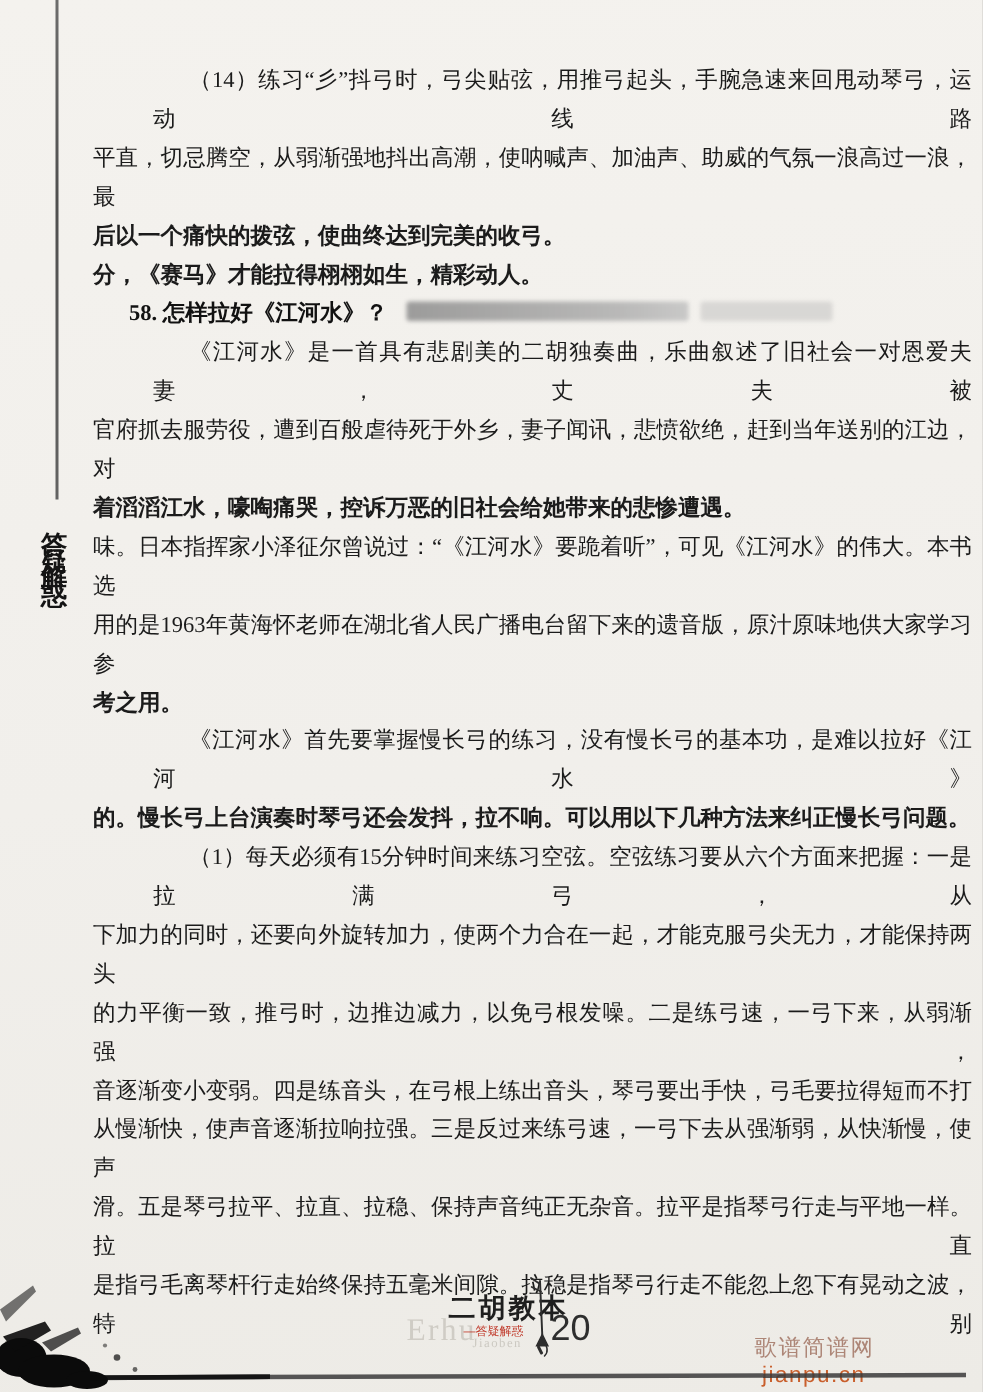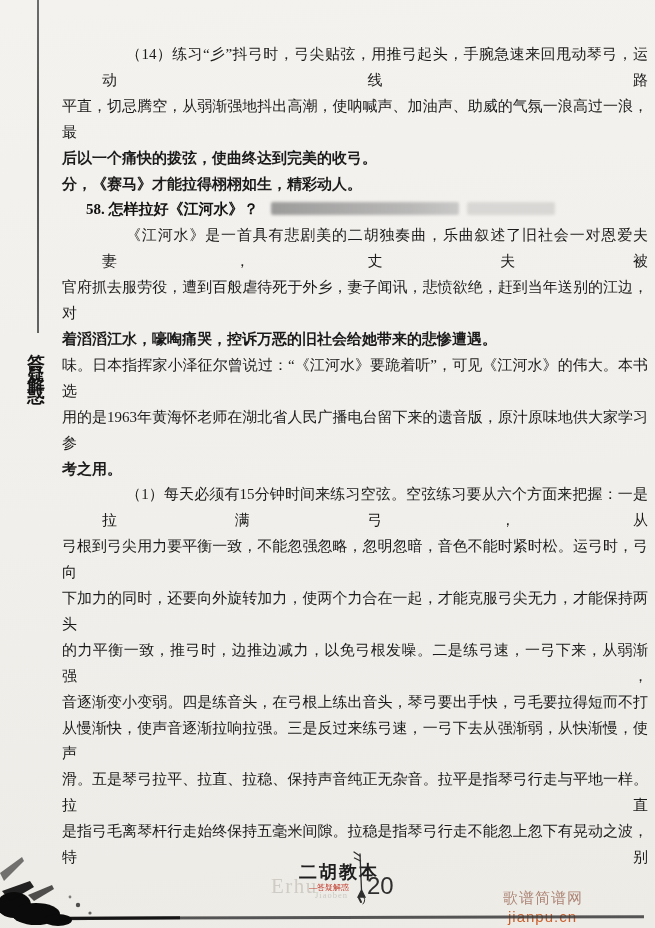--- a/index.html
+++ b/index.html
@@ -72,22 +72,25 @@
         <div class="line first">《江河水》是一首具有悲剧美的二胡独奏曲，乐曲叙述了旧社会一对恩爱夫妻，丈夫被</div>
         <div class="line">官府抓去服劳役，遭到百般虐待死于外乡，妻子闻讯，悲愤欲绝，赶到当年送别的江边，对</div>
         <div class="line last">着滔滔江水，嚎啕痛哭，控诉万恶的旧社会给她带来的悲惨遭遇。</div>
       </div>
       <div>
         <div class="line">味。日本指挥家小泽征尔曾说过：“《江河水》要跪着听”，可见《江河水》的伟大。本书选</div>
         <div class="line">用的是1963年黄海怀老师在湖北省人民广播电台留下来的遗音版，原汁原味地供大家学习参</div>
         <div class="line last">考之用。</div>
       </div>
       <div>
+        <div class="line first">《江河水》首先要掌握慢长弓的练习，没有慢长弓的基本功，是难以拉好《江河水》</div>
+        <div class="line last">的。慢长弓上台演奏时琴弓还会发抖，拉不响。可以用以下几种方法来纠正慢长弓问题。</div>
+      </div>
+      <div>
         <div class="line first">（1）每天必须有15分钟时间来练习空弦。空弦练习要从六个方面来把握：一是拉满弓，从</div>
-        <div class="line">弓根到弓尖用力要平衡一致，不能忽强忽略，忽明忽暗，音色不能时紧时松。运弓时，弓向</div>
         <div class="line">下加力的同时，还要向外旋转加力，使两个力合在一起，才能克服弓尖无力，才能保持两头</div>
         <div class="line">的力平衡一致，推弓时，边推边减力，以免弓根发噪。二是练弓速，一弓下来，从弱渐强，</div>
         <div class="line">音逐渐变小变弱。四是练音头，在弓根上练出音头，琴弓要出手快，弓毛要拉得短而不打</div>
         <div class="line">从慢渐快，使声音逐渐拉响拉强。三是反过来练弓速，一弓下去从强渐弱，从快渐慢，使声</div>
         <div class="line">滑。五是琴弓拉平、拉直、拉稳、保持声音纯正无杂音。拉平是指琴弓行走与平地一样。拉直</div>
         <div class="line">是指弓毛离琴杆行走始终保持五毫米间隙。拉稳是指琴弓行走不能忽上忽下有晃动之波，特别</div>
       </div>
     </div>
 
   <div class="footer-cn">二胡教本</div>

